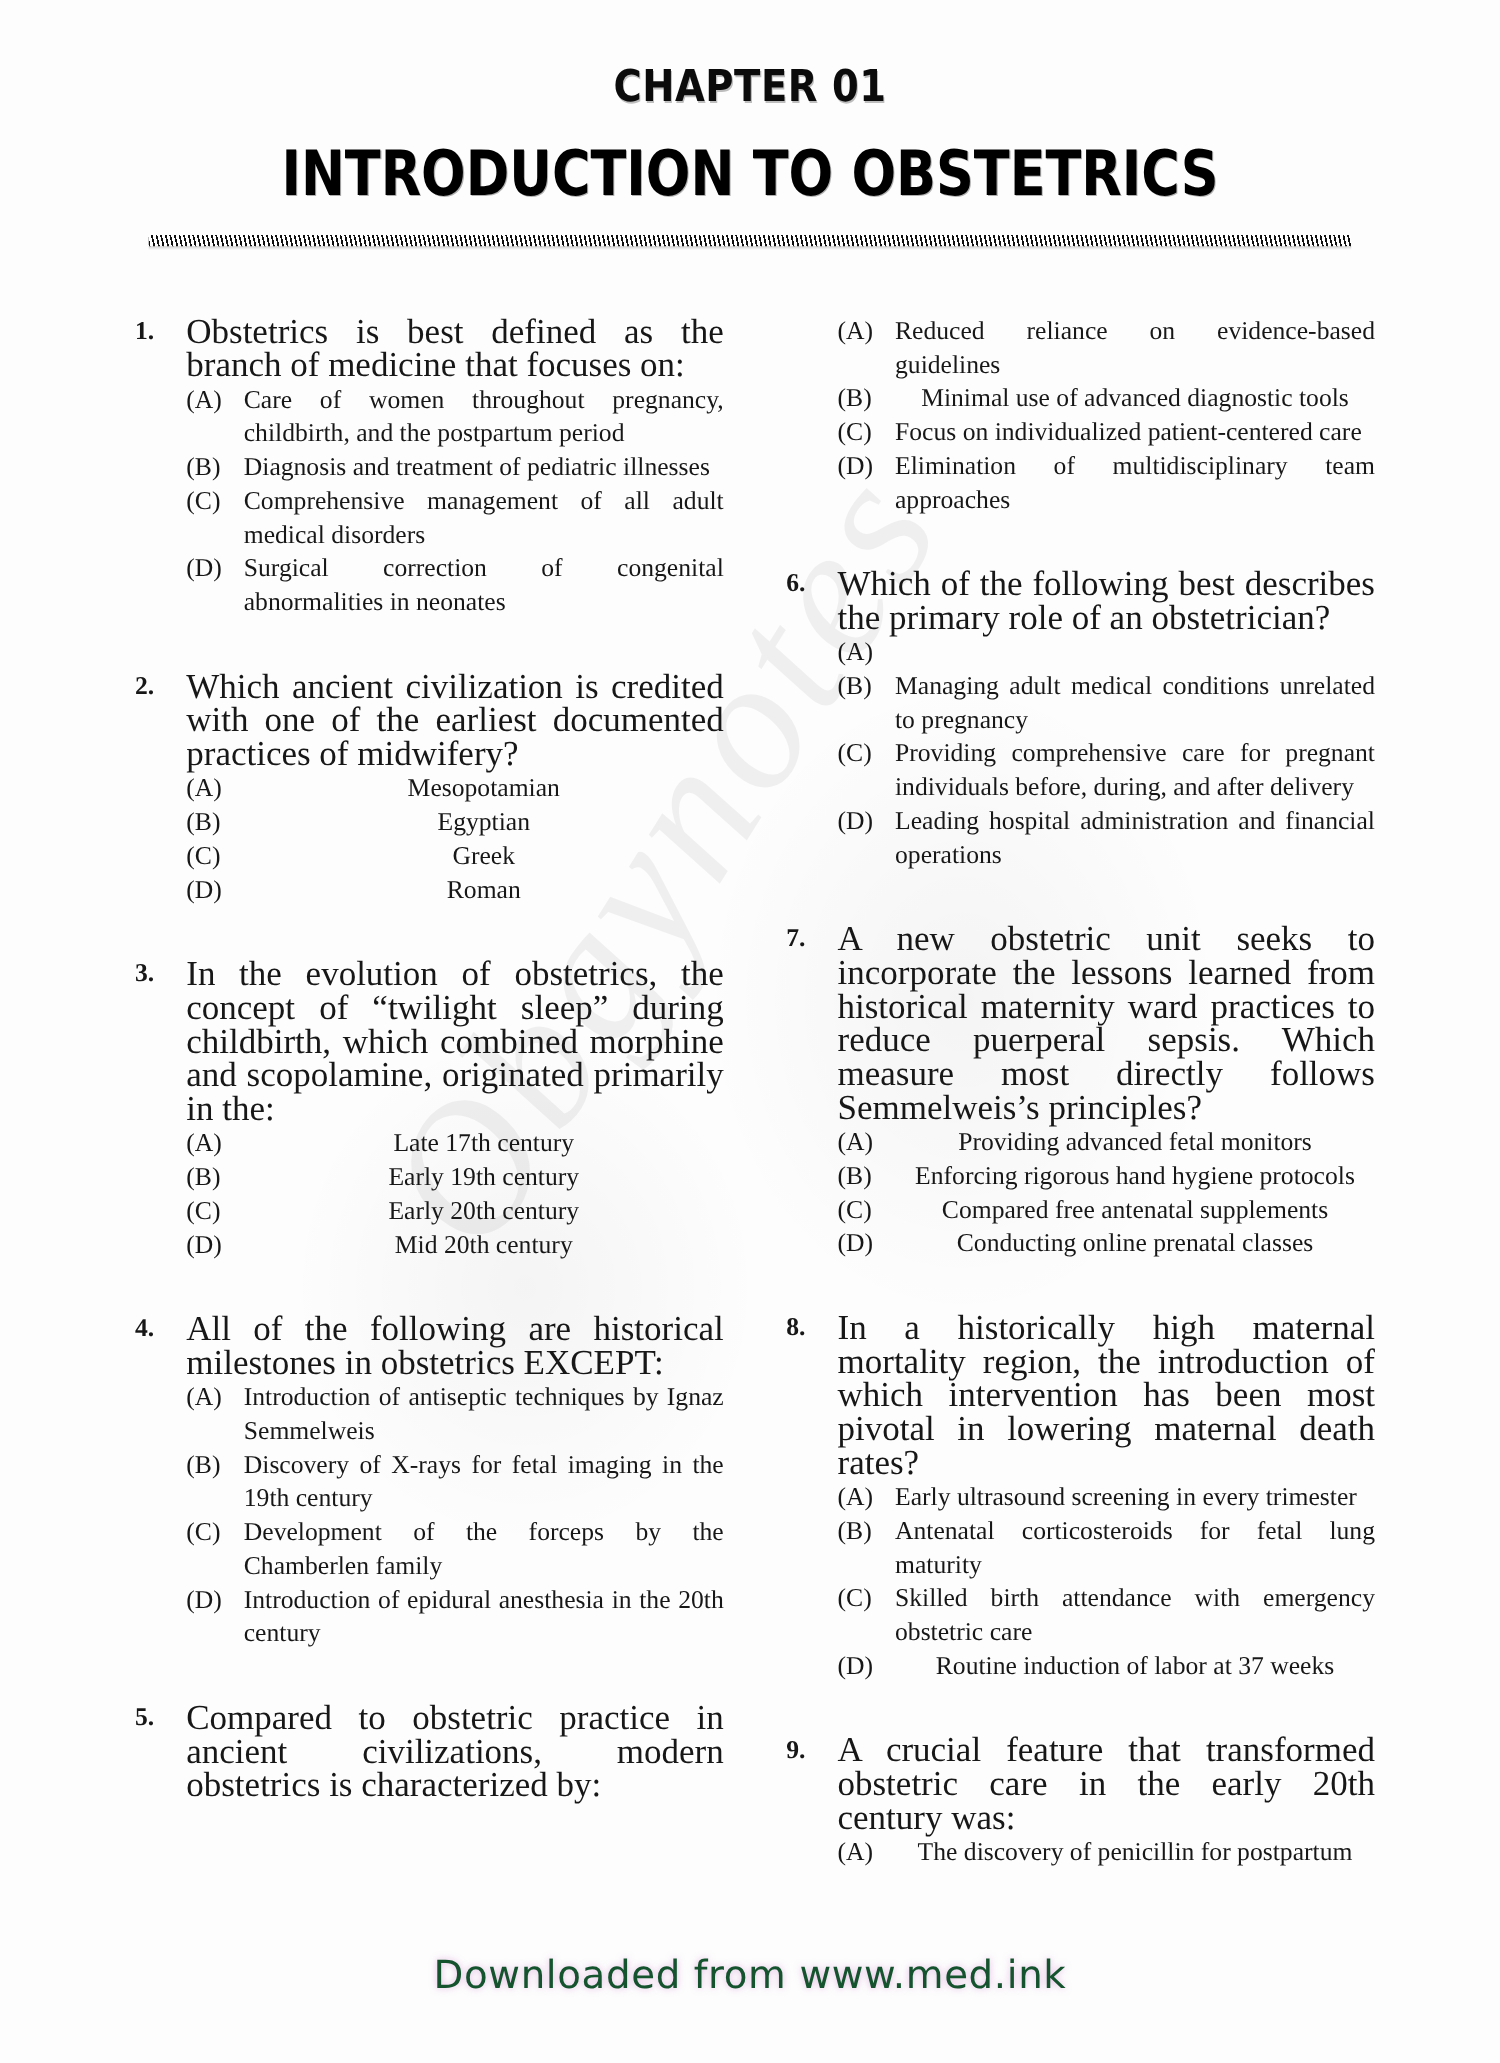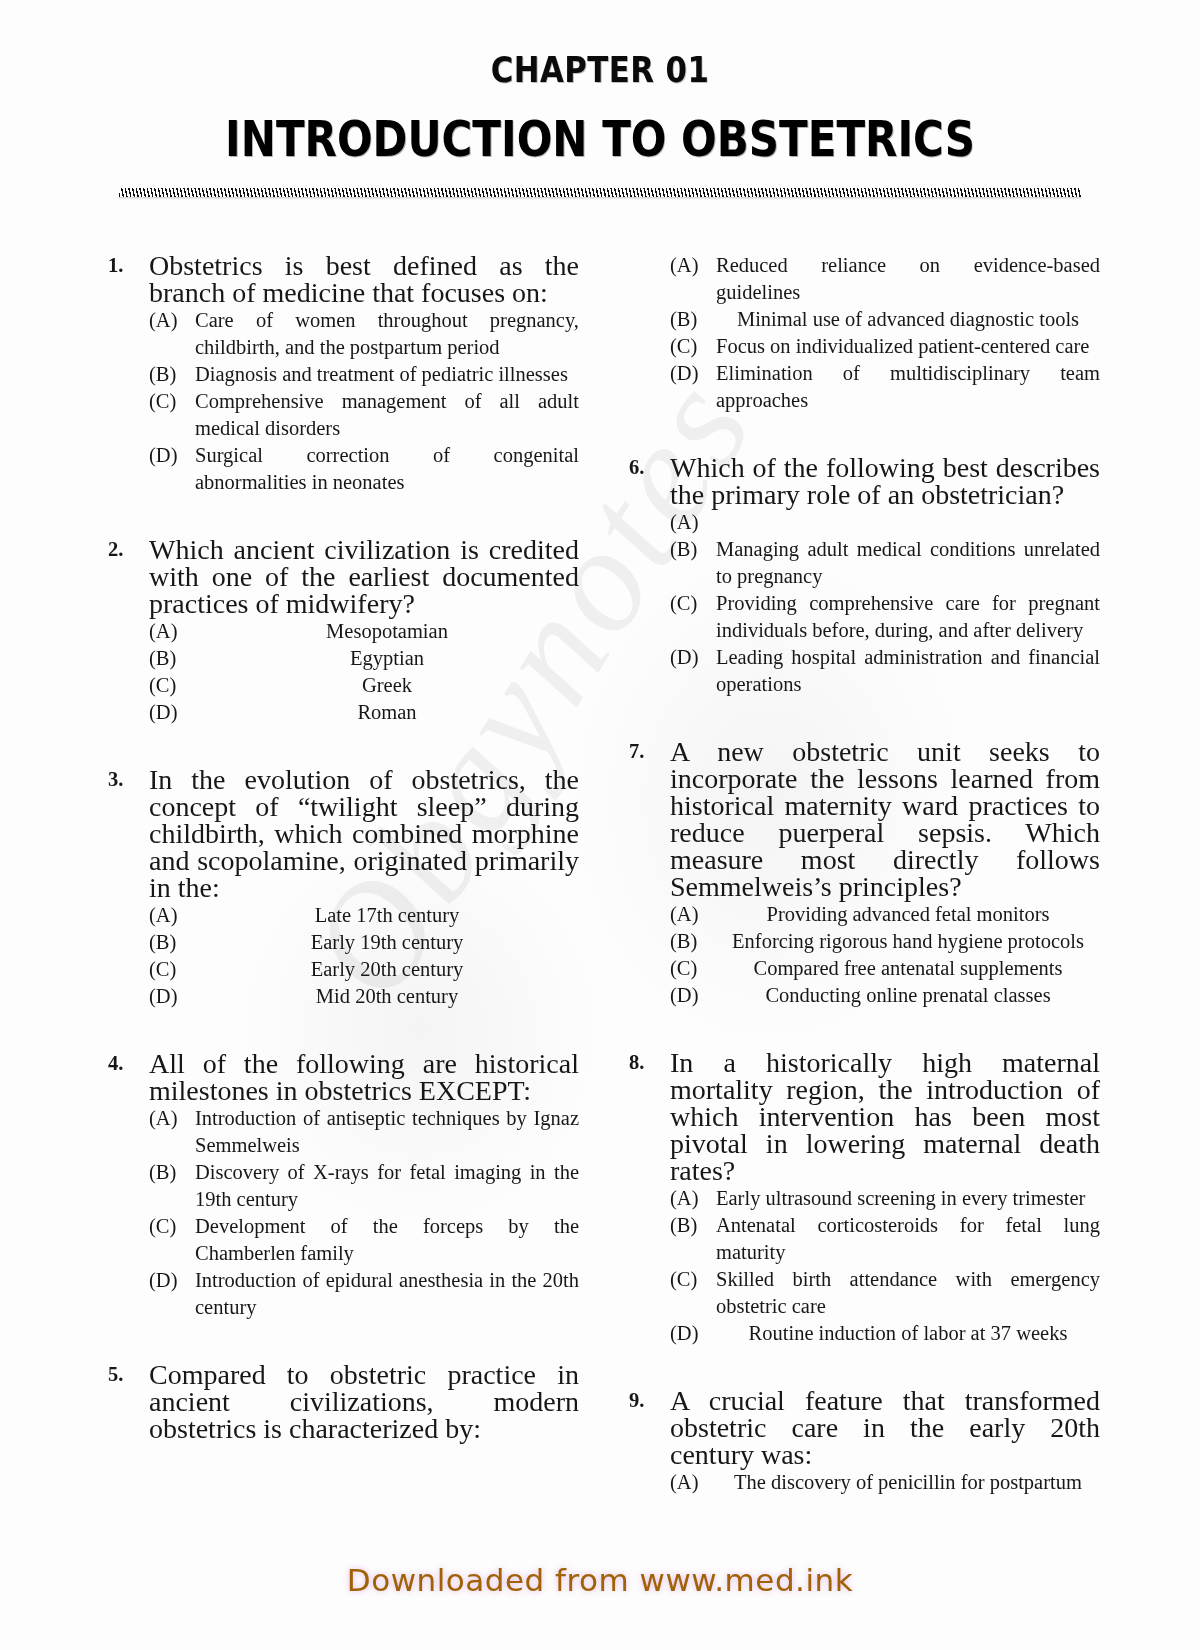--- a/index.html
+++ b/index.html
@@ -161,21 +161,21 @@
     left: 0;
     right: 0;
     bottom: 52px;
     text-align: center;
     z-index: 3;
   }
   .footer-text {
     font-family: "DejaVu Sans", sans-serif;
     font-size: 31px;
     letter-spacing: 0.5px;
-    color: #a16207;
+    color: #14532d;
     text-shadow: 0 0 6px rgba(200,120,200,0.55);
   }
 </style>
 </head>
 <body>
 
 <div class="page">
 
   <div class="paper-smudge" style="left:560px;top:540px;width:420px;height:520px;"></div>
   <div class="paper-smudge" style="left:230px;top:820px;width:380px;height:420px;"></div>

